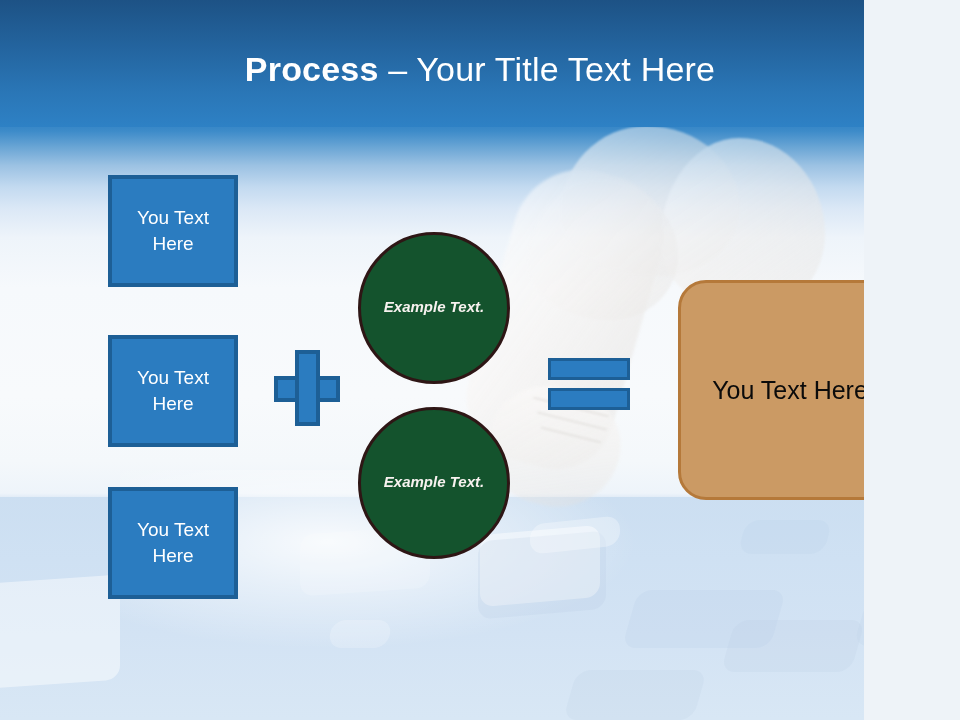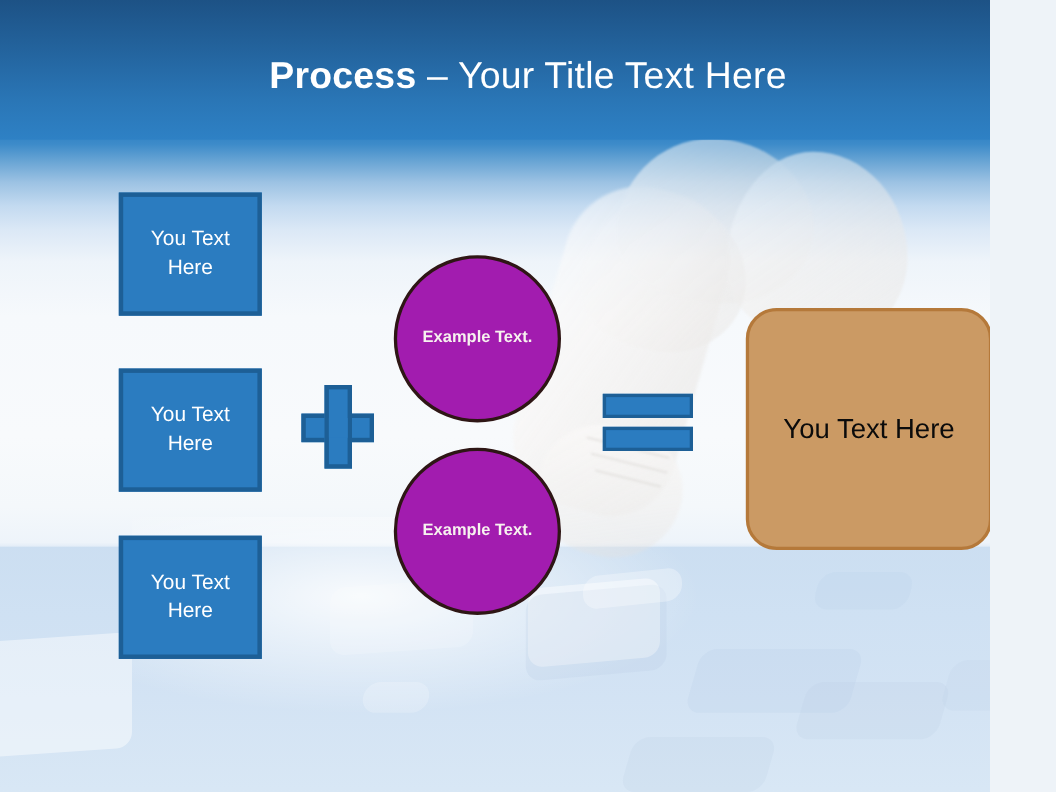--- a/index.html
+++ b/index.html
@@ -3,21 +3,21 @@
 <meta charset="utf-8">
 <style>
   html,body{margin:0;padding:0;}
   body{
     width:960px;height:720px;overflow:hidden;
     font-family:"Liberation Sans", sans-serif;
     background:#eef3f8;
     position:relative;
   }
   #slide{
-    position:absolute;left:0;top:0;width:864px;height:720px;overflow:hidden;padding-left:36px;
+    position:absolute;left:0;top:0;width:864px;height:720px;overflow:hidden;
   }
   .bg-sky{
     position:absolute;left:0;top:0;width:960px;height:720px;
     background:linear-gradient(to bottom,
        #1f5589 0%,
        #24639e 6%,
        #2a74b4 12%,
        #2e80c4 16.5%,
        #3d8bc9 18.2%,
        #6ba6d5 20.5%,
@@ -127,25 +127,25 @@
   .plus .bar.h{left:0;top:26px;width:66px;height:26px;}
   .plus .bar.v{left:21px;top:0;width:25px;height:76px;}
   .plus .bar.inner{
     position:absolute;left:25px;top:30px;width:17px;height:18px;
     background:#2b7cc0;border:0;
   }
 
   
   .circle{
     position:absolute;width:152px;height:152px;border-radius:50%;
-    background:#a21caf;border:3px solid #2e1615;
+    background:#14532d;border:3px solid #2e1615;
     box-sizing:border-box;
     display:flex;align-items:center;justify-content:center;
     color:#f7f2ef;font-size:15px;line-height:23px;
-    font-weight:bold;text-align:left;
+    font-weight:bold;font-style:italic;text-align:left;
   }
   #circle1{left:358px;top:232px;}
   #circle2{left:358px;top:407px;}
   .circle .lbl{display:block;transform:translateY(-2px);}
 
   
   .equals{position:absolute;left:548px;top:358px;width:82px;height:52px;}
   .equals .ebar{
     position:absolute;left:0;width:82px;height:22px;
     background:#2b7cc0;border:3px solid #1d5f96;box-sizing:border-box;

